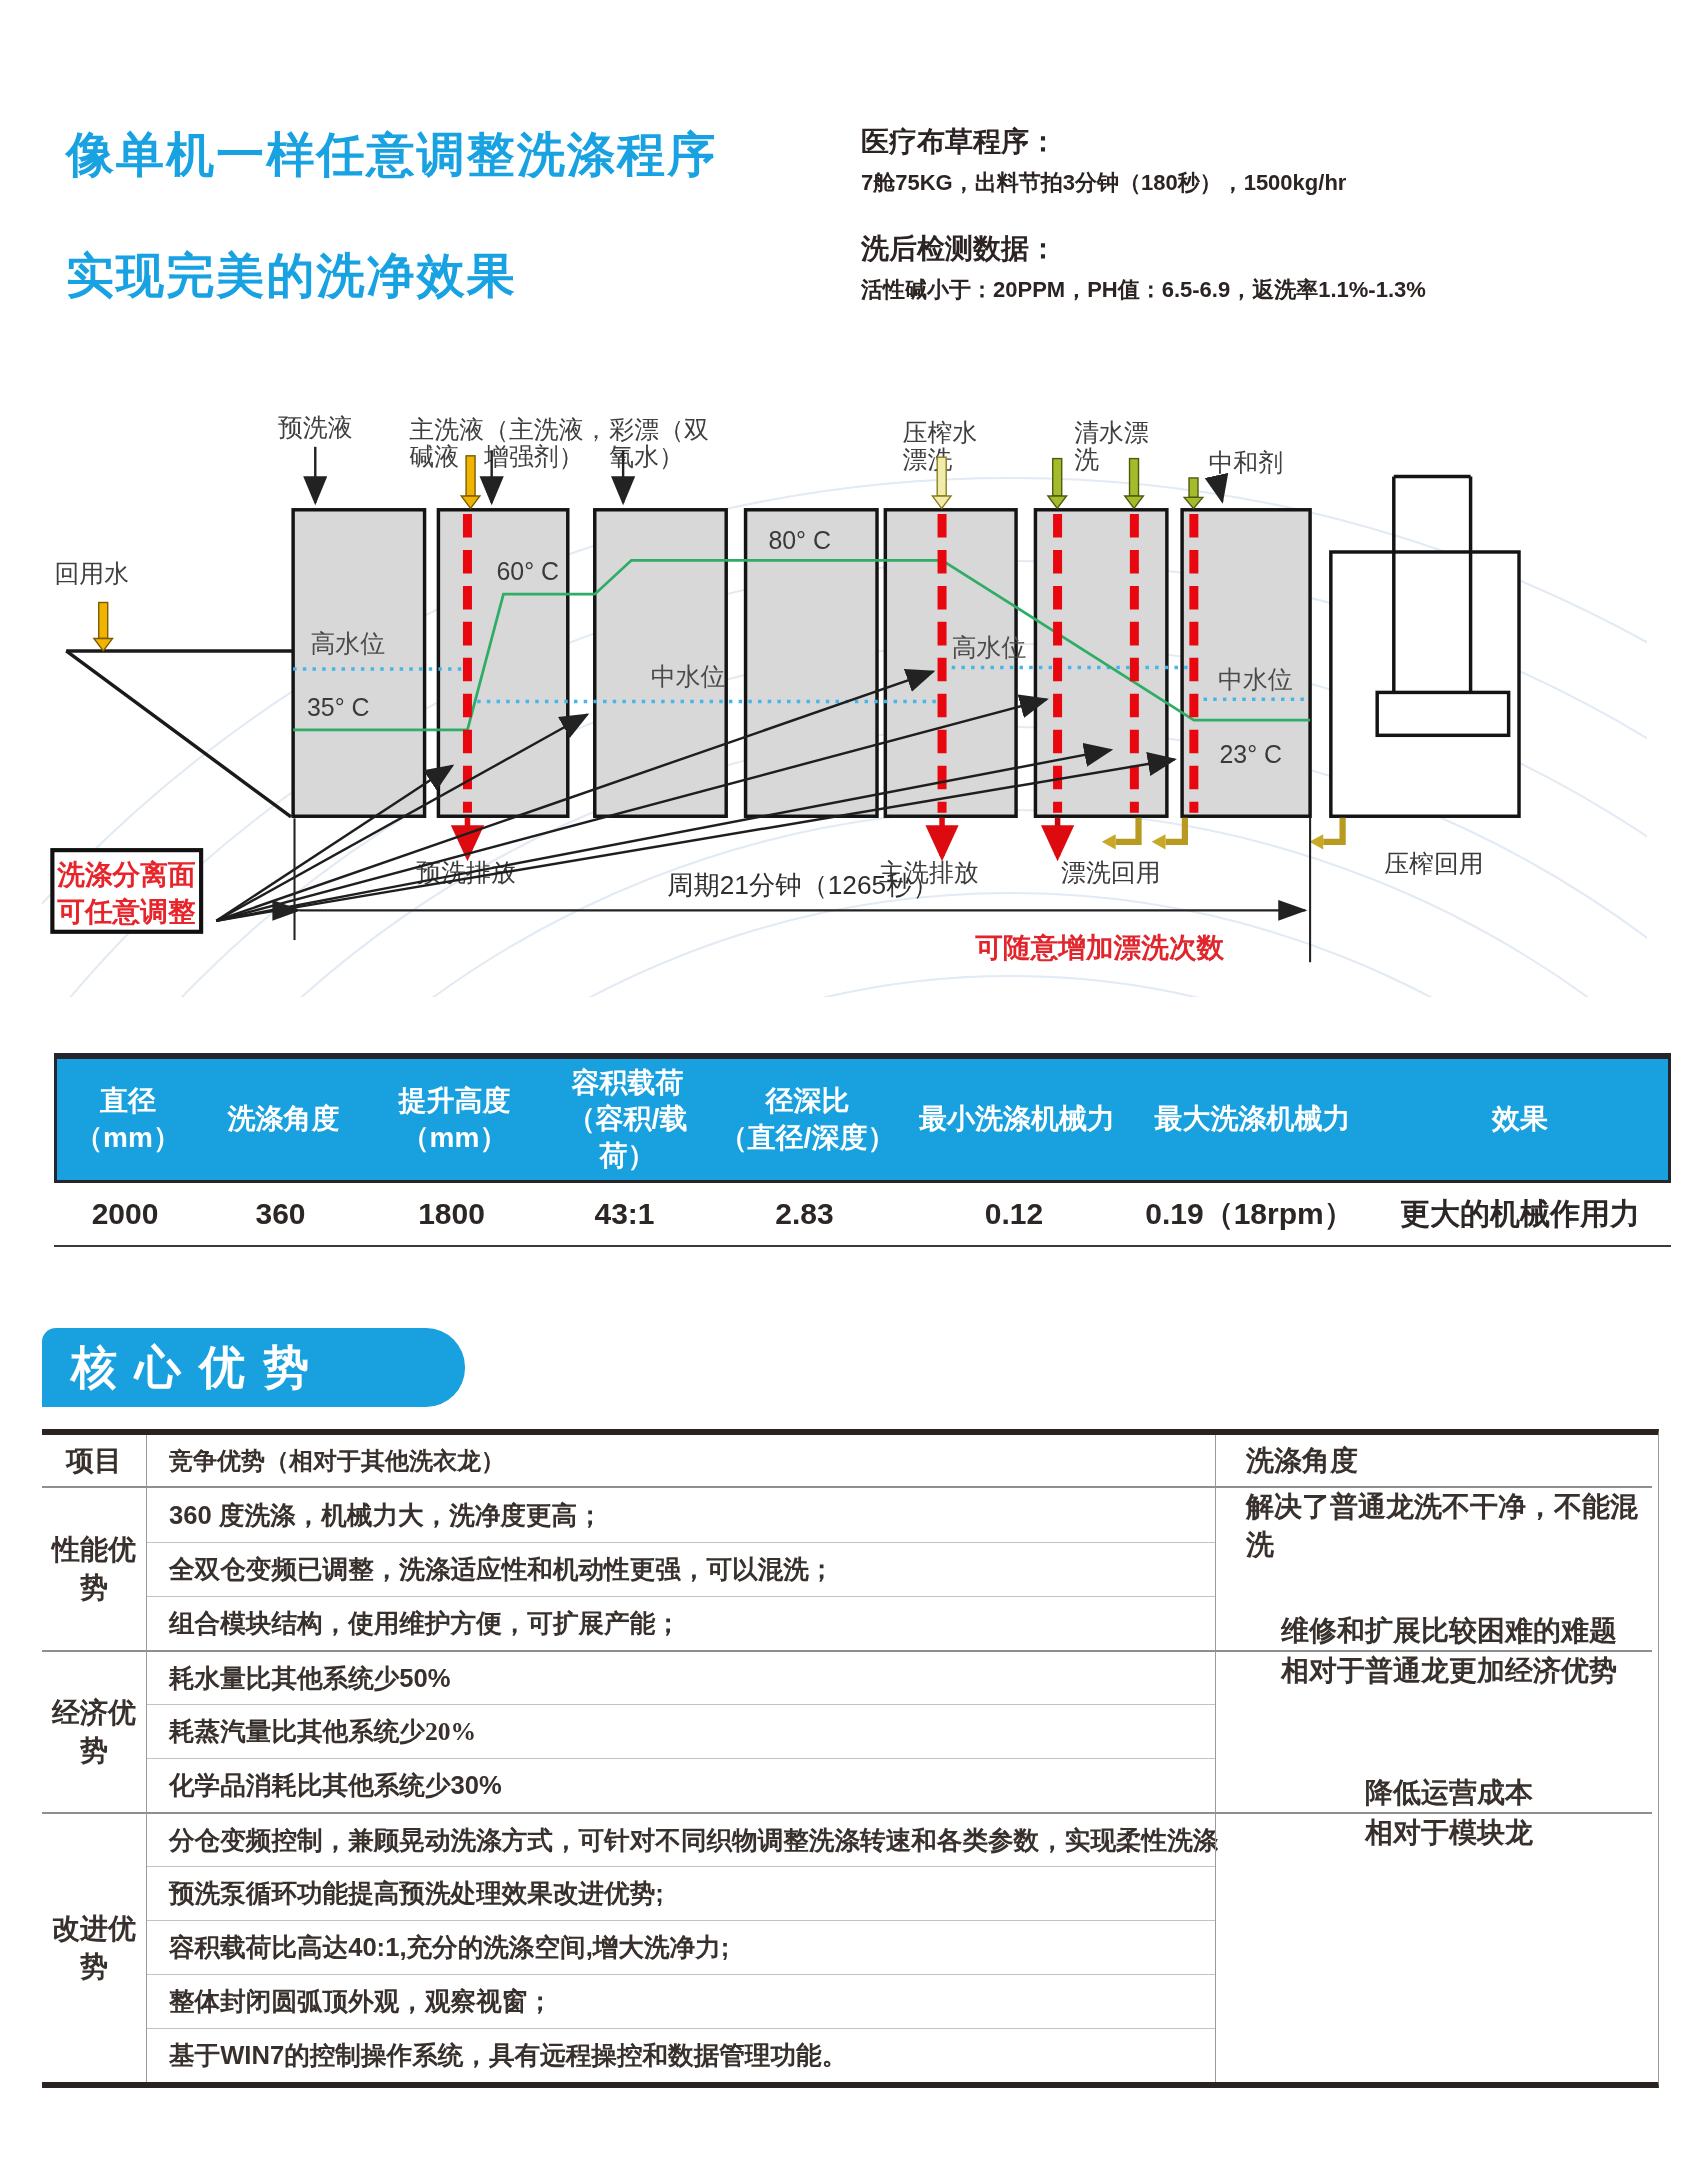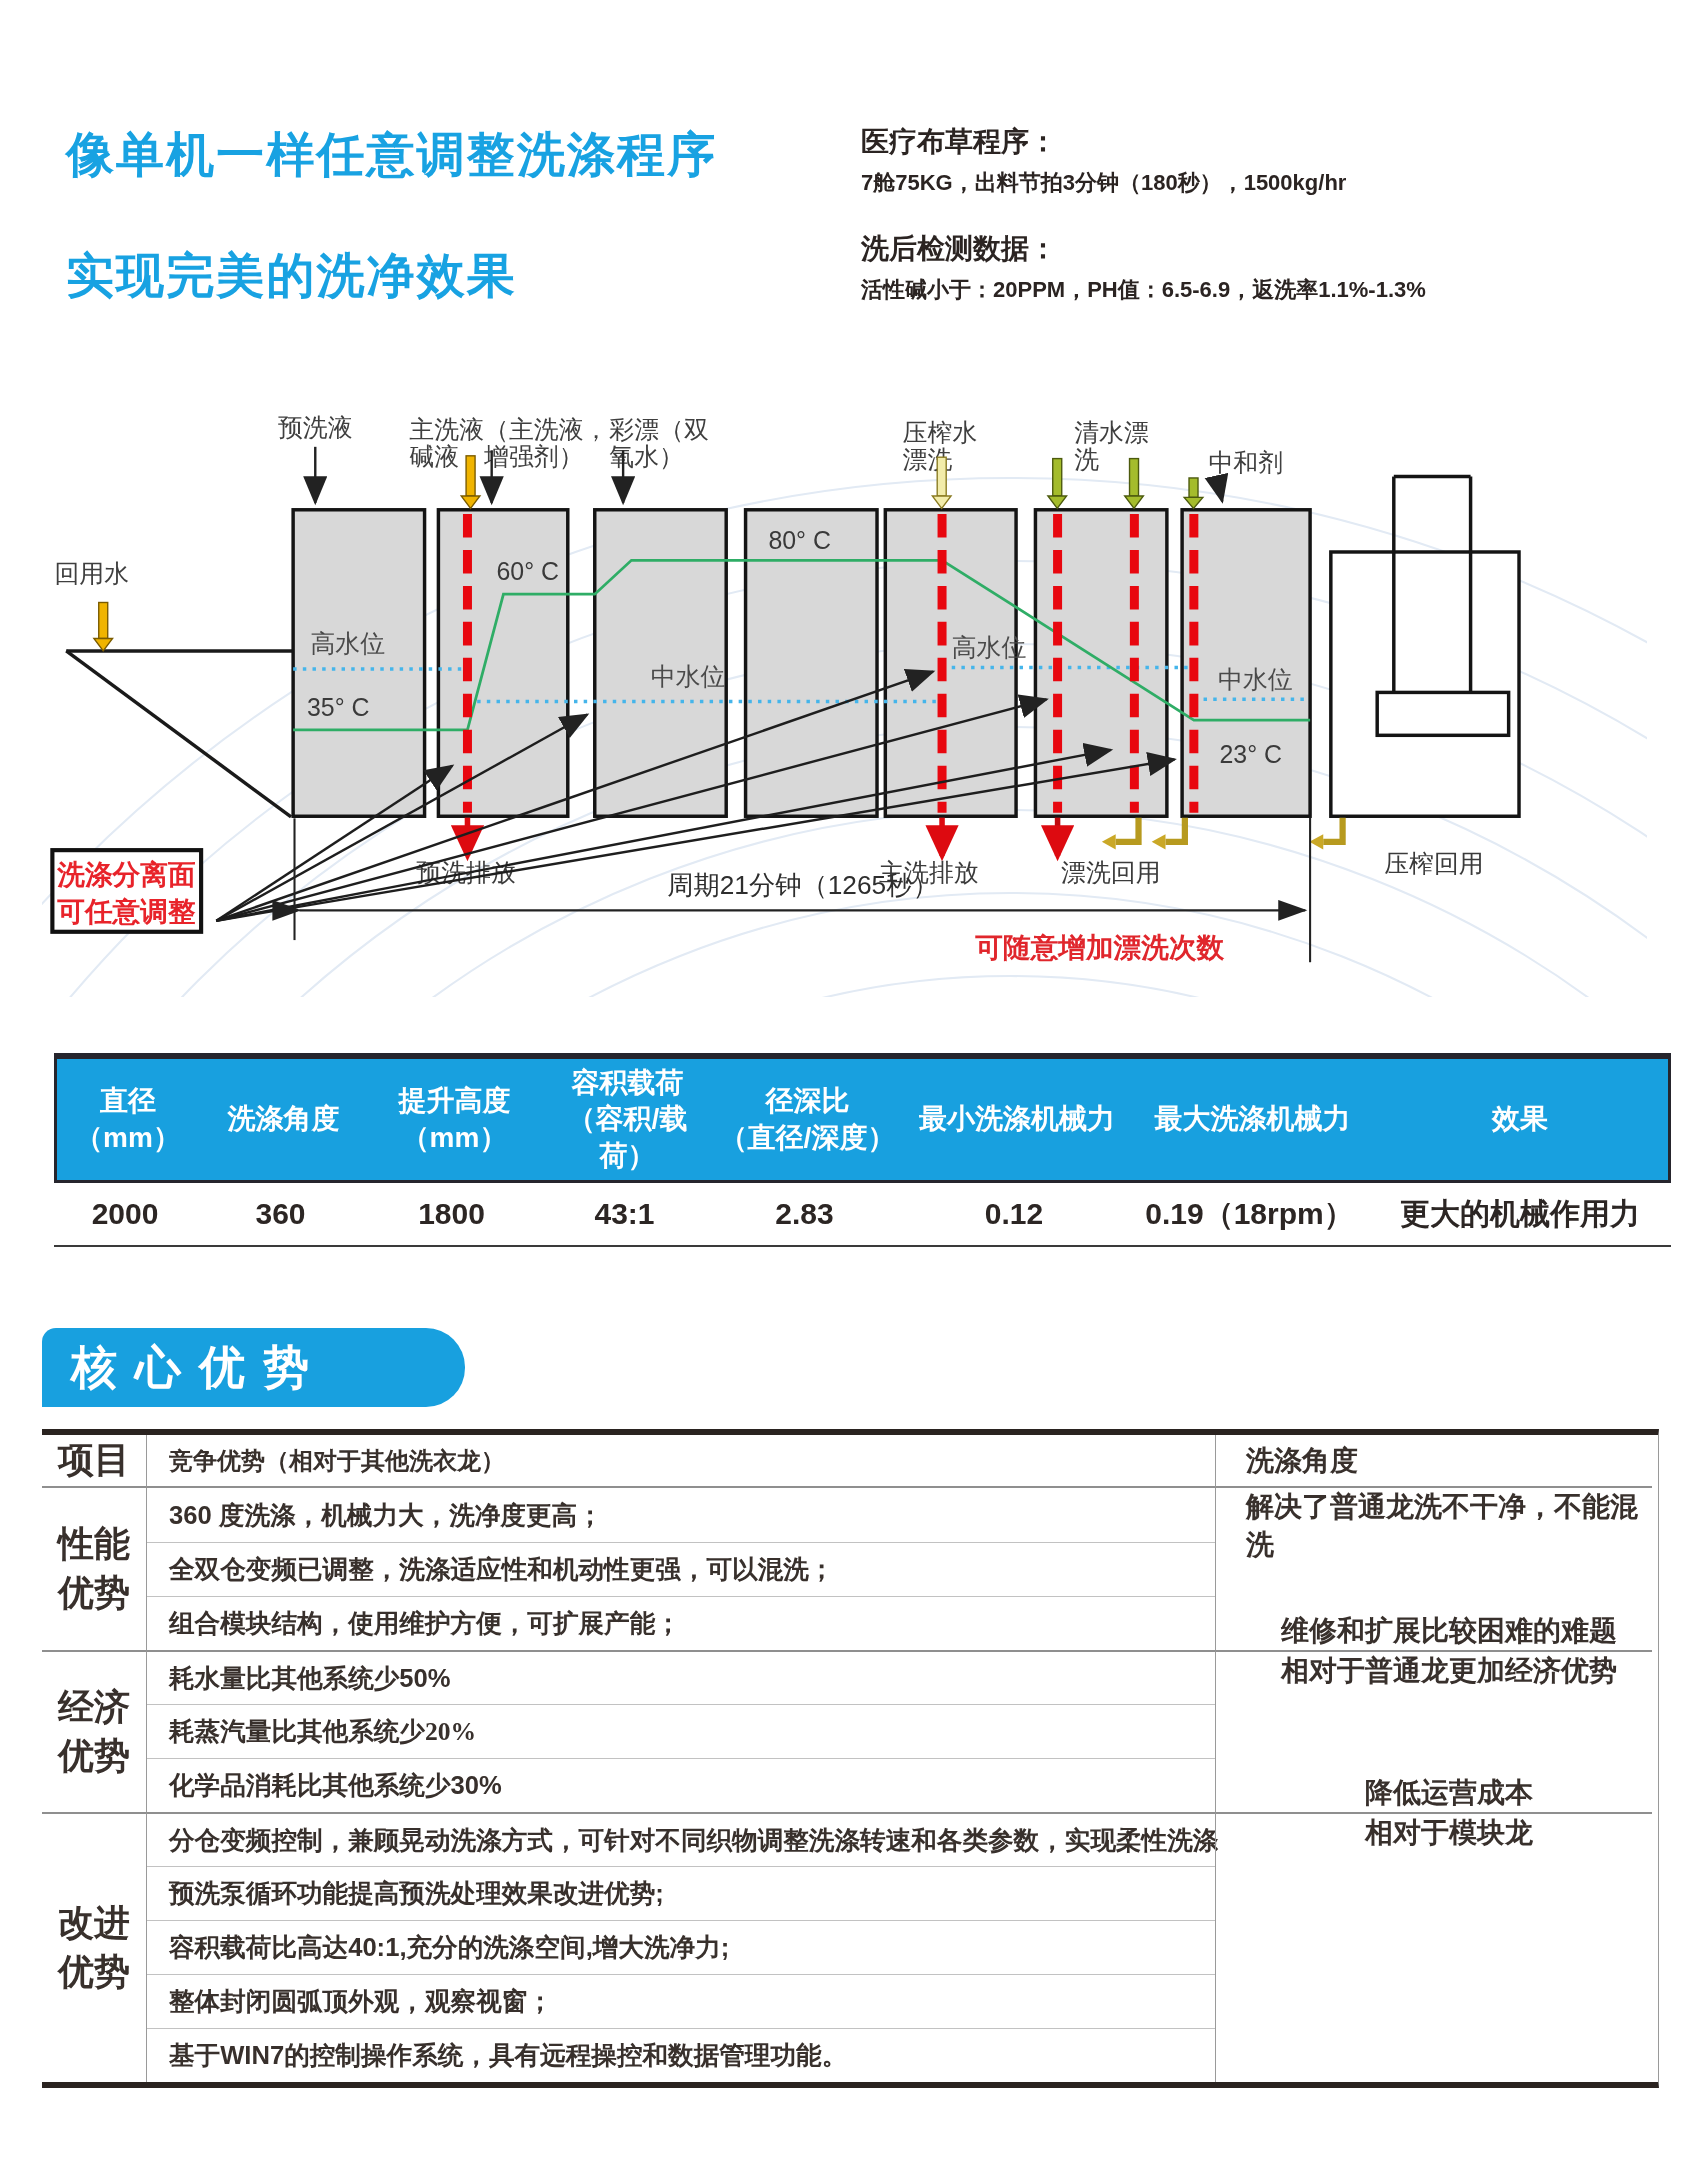--- a/index.html
+++ b/index.html
@@ -37,21 +37,21 @@
   .banner{position:absolute;left:42px;top:1328px;width:423px;height:79px;background:#18a0df;
           border-radius:14px 39px 39px 0;display:flex;align-items:center;padding-left:29px;
           box-sizing:border-box;}
   .banner span{color:#ffffff;font-size:46px;font-weight:bold;letter-spacing:18px;white-space:nowrap;}
   
   .adv{position:absolute;left:42px;top:1429px;width:1617px;box-sizing:border-box;
        border-top:6.2px solid #2a2320;border-bottom:6.2px solid #2a2320;border-right:1.4px solid #9a9a9a;
        display:grid;grid-template-columns:105px 1068px 437px;grid-template-rows:53px repeat(11,54px);}
   .adv div{box-sizing:border-box;}
   .cell{display:flex;align-items:center;font-weight:bold;color:#38302c;}
-  .c1{border-right:1.4px solid #9a9a9a;justify-content:center;font-size:36px;text-align:center;}
+  .c1{border-right:1.4px solid #9a9a9a;justify-content:center;font-size:28px;text-align:center;}
   .c2{padding-left:22px;font-size:25.6px;white-space:nowrap;}
   .c3{border-left:1.4px solid #9a9a9a;padding-left:30px;font-size:28px;}
   .hrow{border-bottom:2.1px solid #8f8f8f;}
   .rt{border-top:1.4px solid #c2c2c2;}
   .gsep{border-top:2.8px solid #8f8f8f;}
   .an{display:flex;flex-direction:column;justify-content:space-between;gap:15px;}
 </style>
 </head>
 <body>
 

